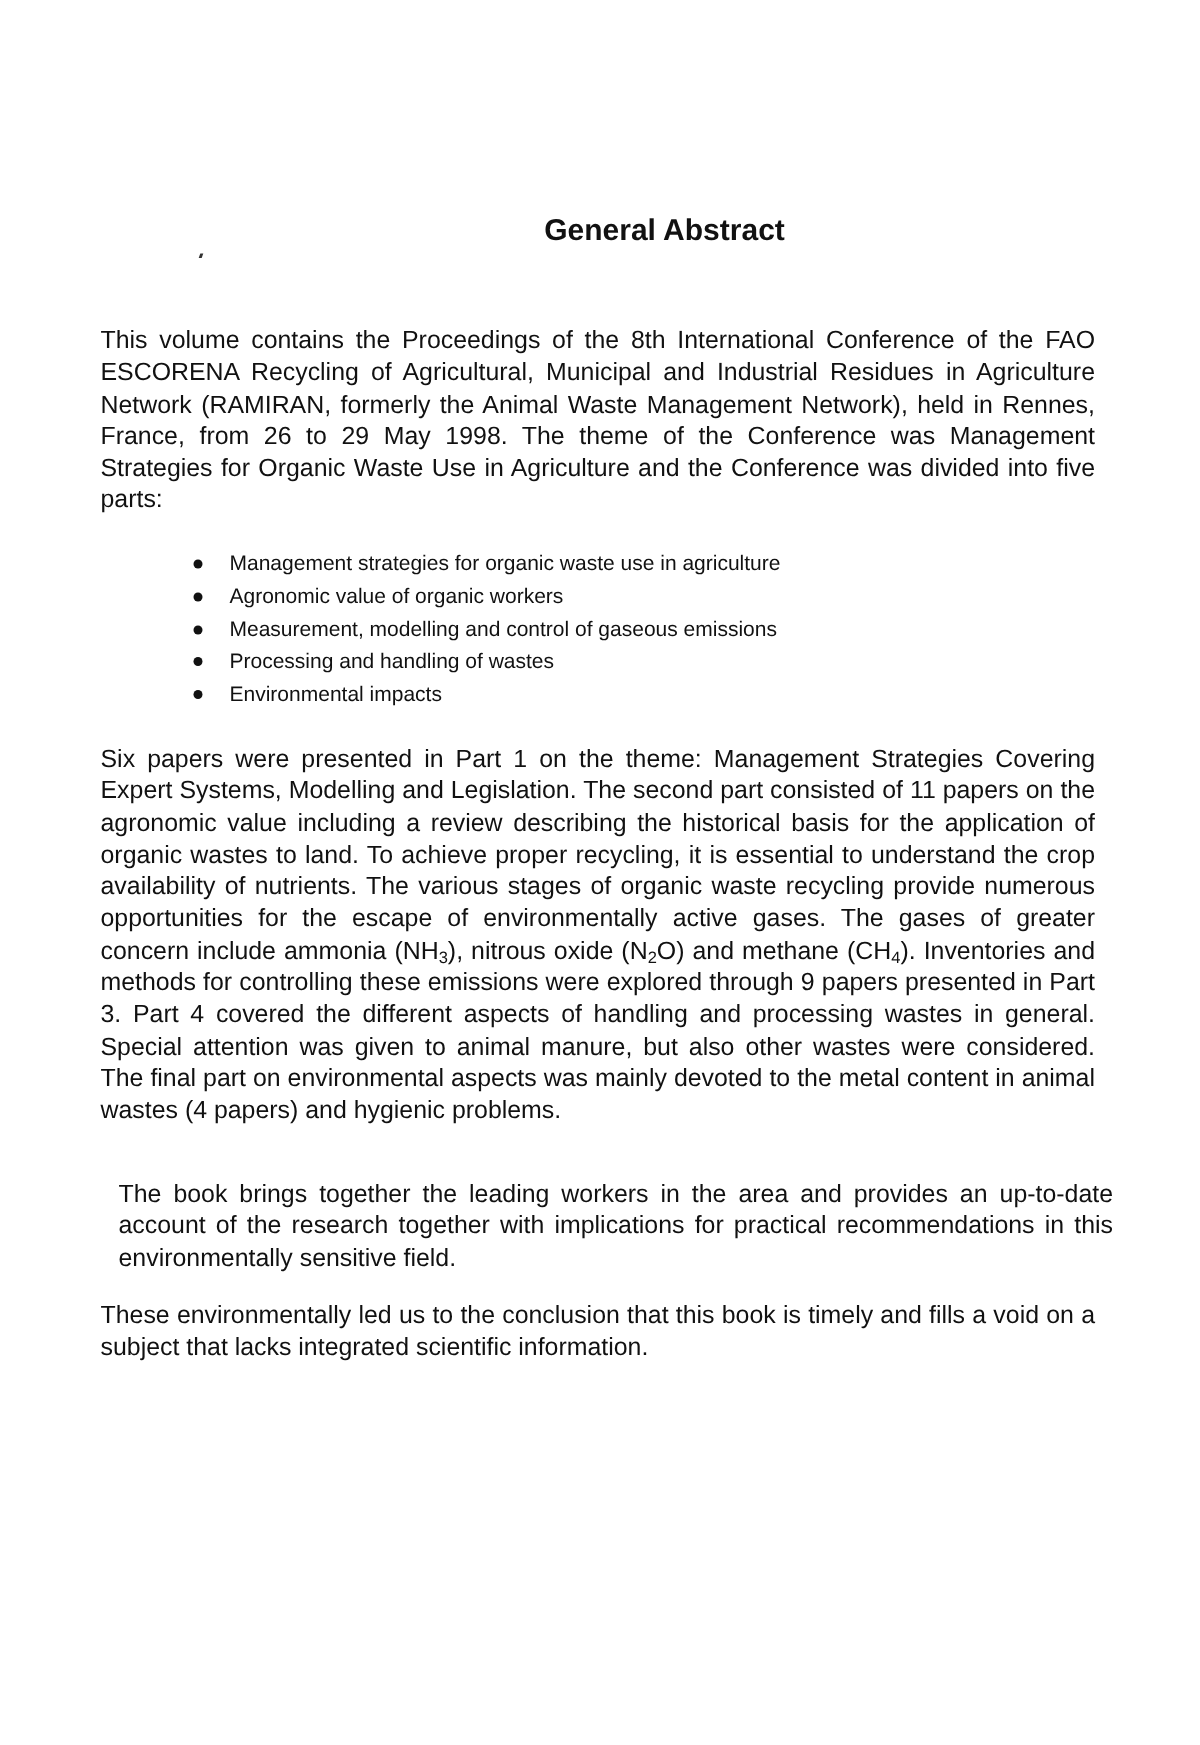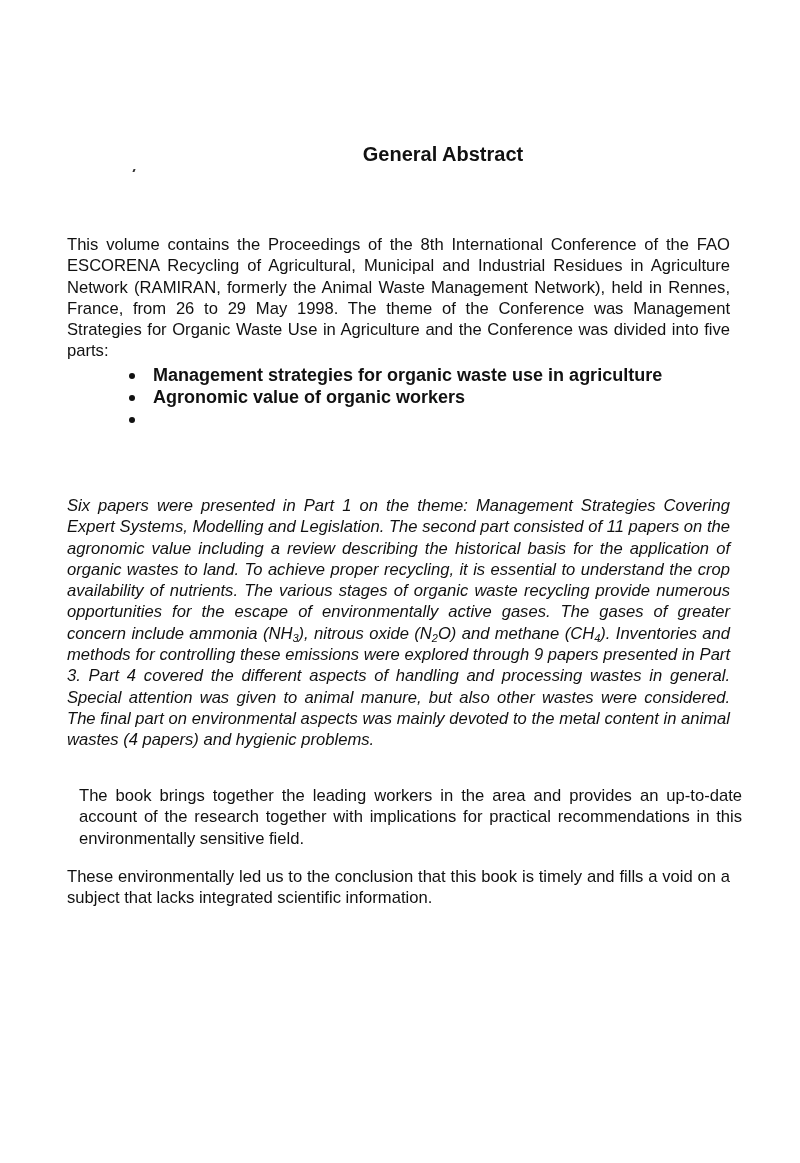--- a/index.html
+++ b/index.html
@@ -3,41 +3,43 @@
 <meta charset="utf-8">
 <style>
   html, body { margin: 0; padding: 0; background: #ffffff; }
   body { width: 800px; height: 1163px; position: relative; overflow: hidden;
          font-family: "Liberation Sans", sans-serif; color: #111; }
   .title { position: absolute; top: 130px; left: 0; width: 800px; text-align: center;
            font-weight: bold; font-size: 20px; margin-left: 43px; }
   .speck { position: absolute; top: 169px; left: 133px; width: 2px; height: 3px; background: #333; transform: skewX(-20deg); }
   .para { position: absolute; left: 67px; width: 663px; font-size: 16.6px; line-height: 21.3px;
           text-align: justify; margin: 0; }
-  .p1 { top: 234px; }
+  .p1 { top: 216px; }
   .bullets { position: absolute; top: 365px; left: 120px; margin: 0; padding: 0; list-style: none;
-             font-size: 18px; line-height: 21.8px; font-weight: bold; }
+             font-size: 14px; line-height: 21.8px; }
   .bullets li { position: relative; padding-left: 33px; }
   .bullets li .dot { position: absolute; left: 9px; top: 8px; width: 6px; height: 6px; border-radius: 50%; background: #111; }
-  .p2 { top: 495px; font-style: italic; }
+  .p2 { top: 495px; }
   .p3 { top: 785px; margin-left: 12px; }
   .p4 { top: 866px; }
   sub { font-size: 11px; line-height: 0; vertical-align: -3px; }
 </style>
 </head>
 <body>
 
 <h1 class="title">General Abstract</h1>
 <div class="speck"></div>
 
 <p class="para p1">This volume contains the Proceedings of the 8th International Conference of the FAO ESCORENA Recycling of Agricultural, Municipal and Industrial Residues in Agriculture Network (RAMIRAN, formerly the Animal Waste Management Network), held in Rennes, France, from 26 to 29 May 1998. The theme of the Conference was Management Strategies for Organic Waste Use in Agriculture and the Conference was divided into five parts:</p>
 
 <ul class="bullets">
   <li><span class="dot"></span><span>Management strategies for organic waste use in agriculture</span></li>
   <li><span class="dot"></span><span>Agronomic value of organic workers</span></li>
-  <li><span class="dot"></span></li>
+  <li><span class="dot"></span><span>Measurement, modelling and control of gaseous emissions</span></li>
+  <li><span class="dot"></span><span>Processing and handling of wastes</span></li>
+  <li><span class="dot"></span><span>Environmental impacts</span></li>
 </ul>
 
 <p class="para p2"><span>Six papers were presented in Part 1 on the theme: Management Strategies Covering Expert Systems, Modelling and Legislation. The second part consisted of 11 papers on the agronomic value including a review describing the historical basis for the application of organic wastes to land. To achieve proper recycling, it is essential to understand the crop availability of nutrients. The various stages of organic waste recycling provide numerous opportunities for the escape of environmentally active gases. The gases of greater concern include ammonia (NH</span><sub>3</sub><span>), nitrous oxide (N</span><sub>2</sub><span>O) and methane (CH</span><sub>4</sub><span>). Inventories and methods for controlling these emissions were explored through 9 papers presented in Part 3. Part 4 covered the different aspects of handling and processing wastes in general. Special attention was given to animal manure, but also other wastes were considered. The final part on environmental aspects was mainly devoted to the metal content in animal wastes (4 papers) and hygienic problems.</span></p>
 
 <p class="para p3">The book brings together the leading workers in the area and provides an up-to-date account of the research together with implications for practical recommendations in this environmentally sensitive field.</p>
 
 <p class="para p4">These environmentally led us to the conclusion that this book is timely and fills a void on a subject that lacks integrated scientific information.</p>
 
 </body></html>

